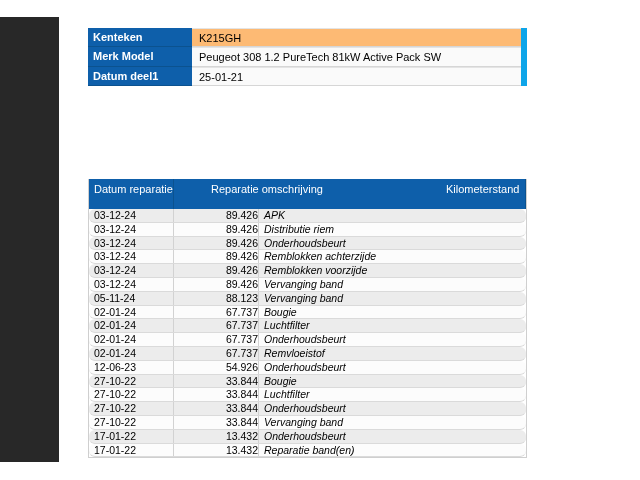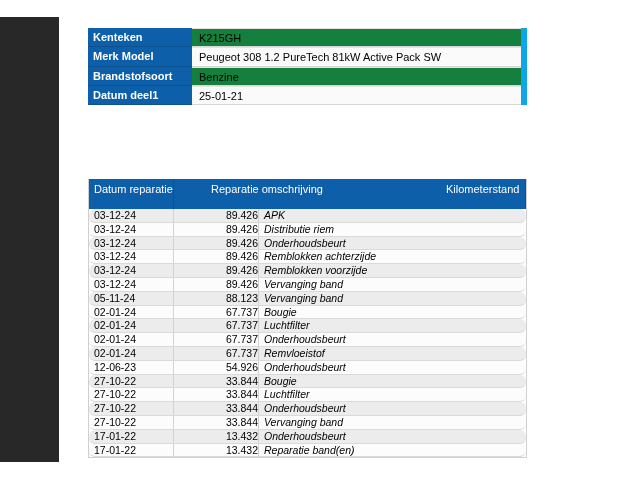--- a/index.html
+++ b/index.html
@@ -41,21 +41,21 @@
   }
   .vvalue {
     flex:1;
     font-size:11px;
     line-height:18.5px;
     padding-left:7px;
     border-bottom:1px solid #d6d6d6;
     border-top:1px solid #e4e4e4;
     overflow:hidden; white-space:nowrap;
   }
-  .vrow.even .vvalue { background:#15803d; }
+  .vrow.even .vvalue { background:#fdba74; }
   .vrow.odd  .vvalue { background:#fafafa; }
 
   
   .repairs-table {
     position:absolute;
     left:88px; top:179px;
     width:439px;
     border:1px solid #cfcfcf;
     border-top:none;
   }
@@ -101,24 +101,20 @@
 
 <div class="vehicle-table">
     <div class="vrow even">
       <div class="vlabel">Kenteken</div>
       <div class="vvalue">K215GH</div>
     </div>
     <div class="vrow odd">
       <div class="vlabel">Merk Model</div>
       <div class="vvalue">Peugeot 308 1.2 PureTech 81kW Active Pack SW</div>
     </div>
-    <div class="vrow even">
-      <div class="vlabel">Brandstofsoort</div>
-      <div class="vvalue">Benzine</div>
-    </div>
     <div class="vrow odd">
       <div class="vlabel">Datum deel1</div>
       <div class="vvalue">25-01-21</div>
     </div>
   </div>
 
 <div class="repairs-table">
   <div class="rheader">
     <div class="hc hc1">Datum reparatie</div>
     <div class="hc hc3">Reparatie omschrijving</div>

